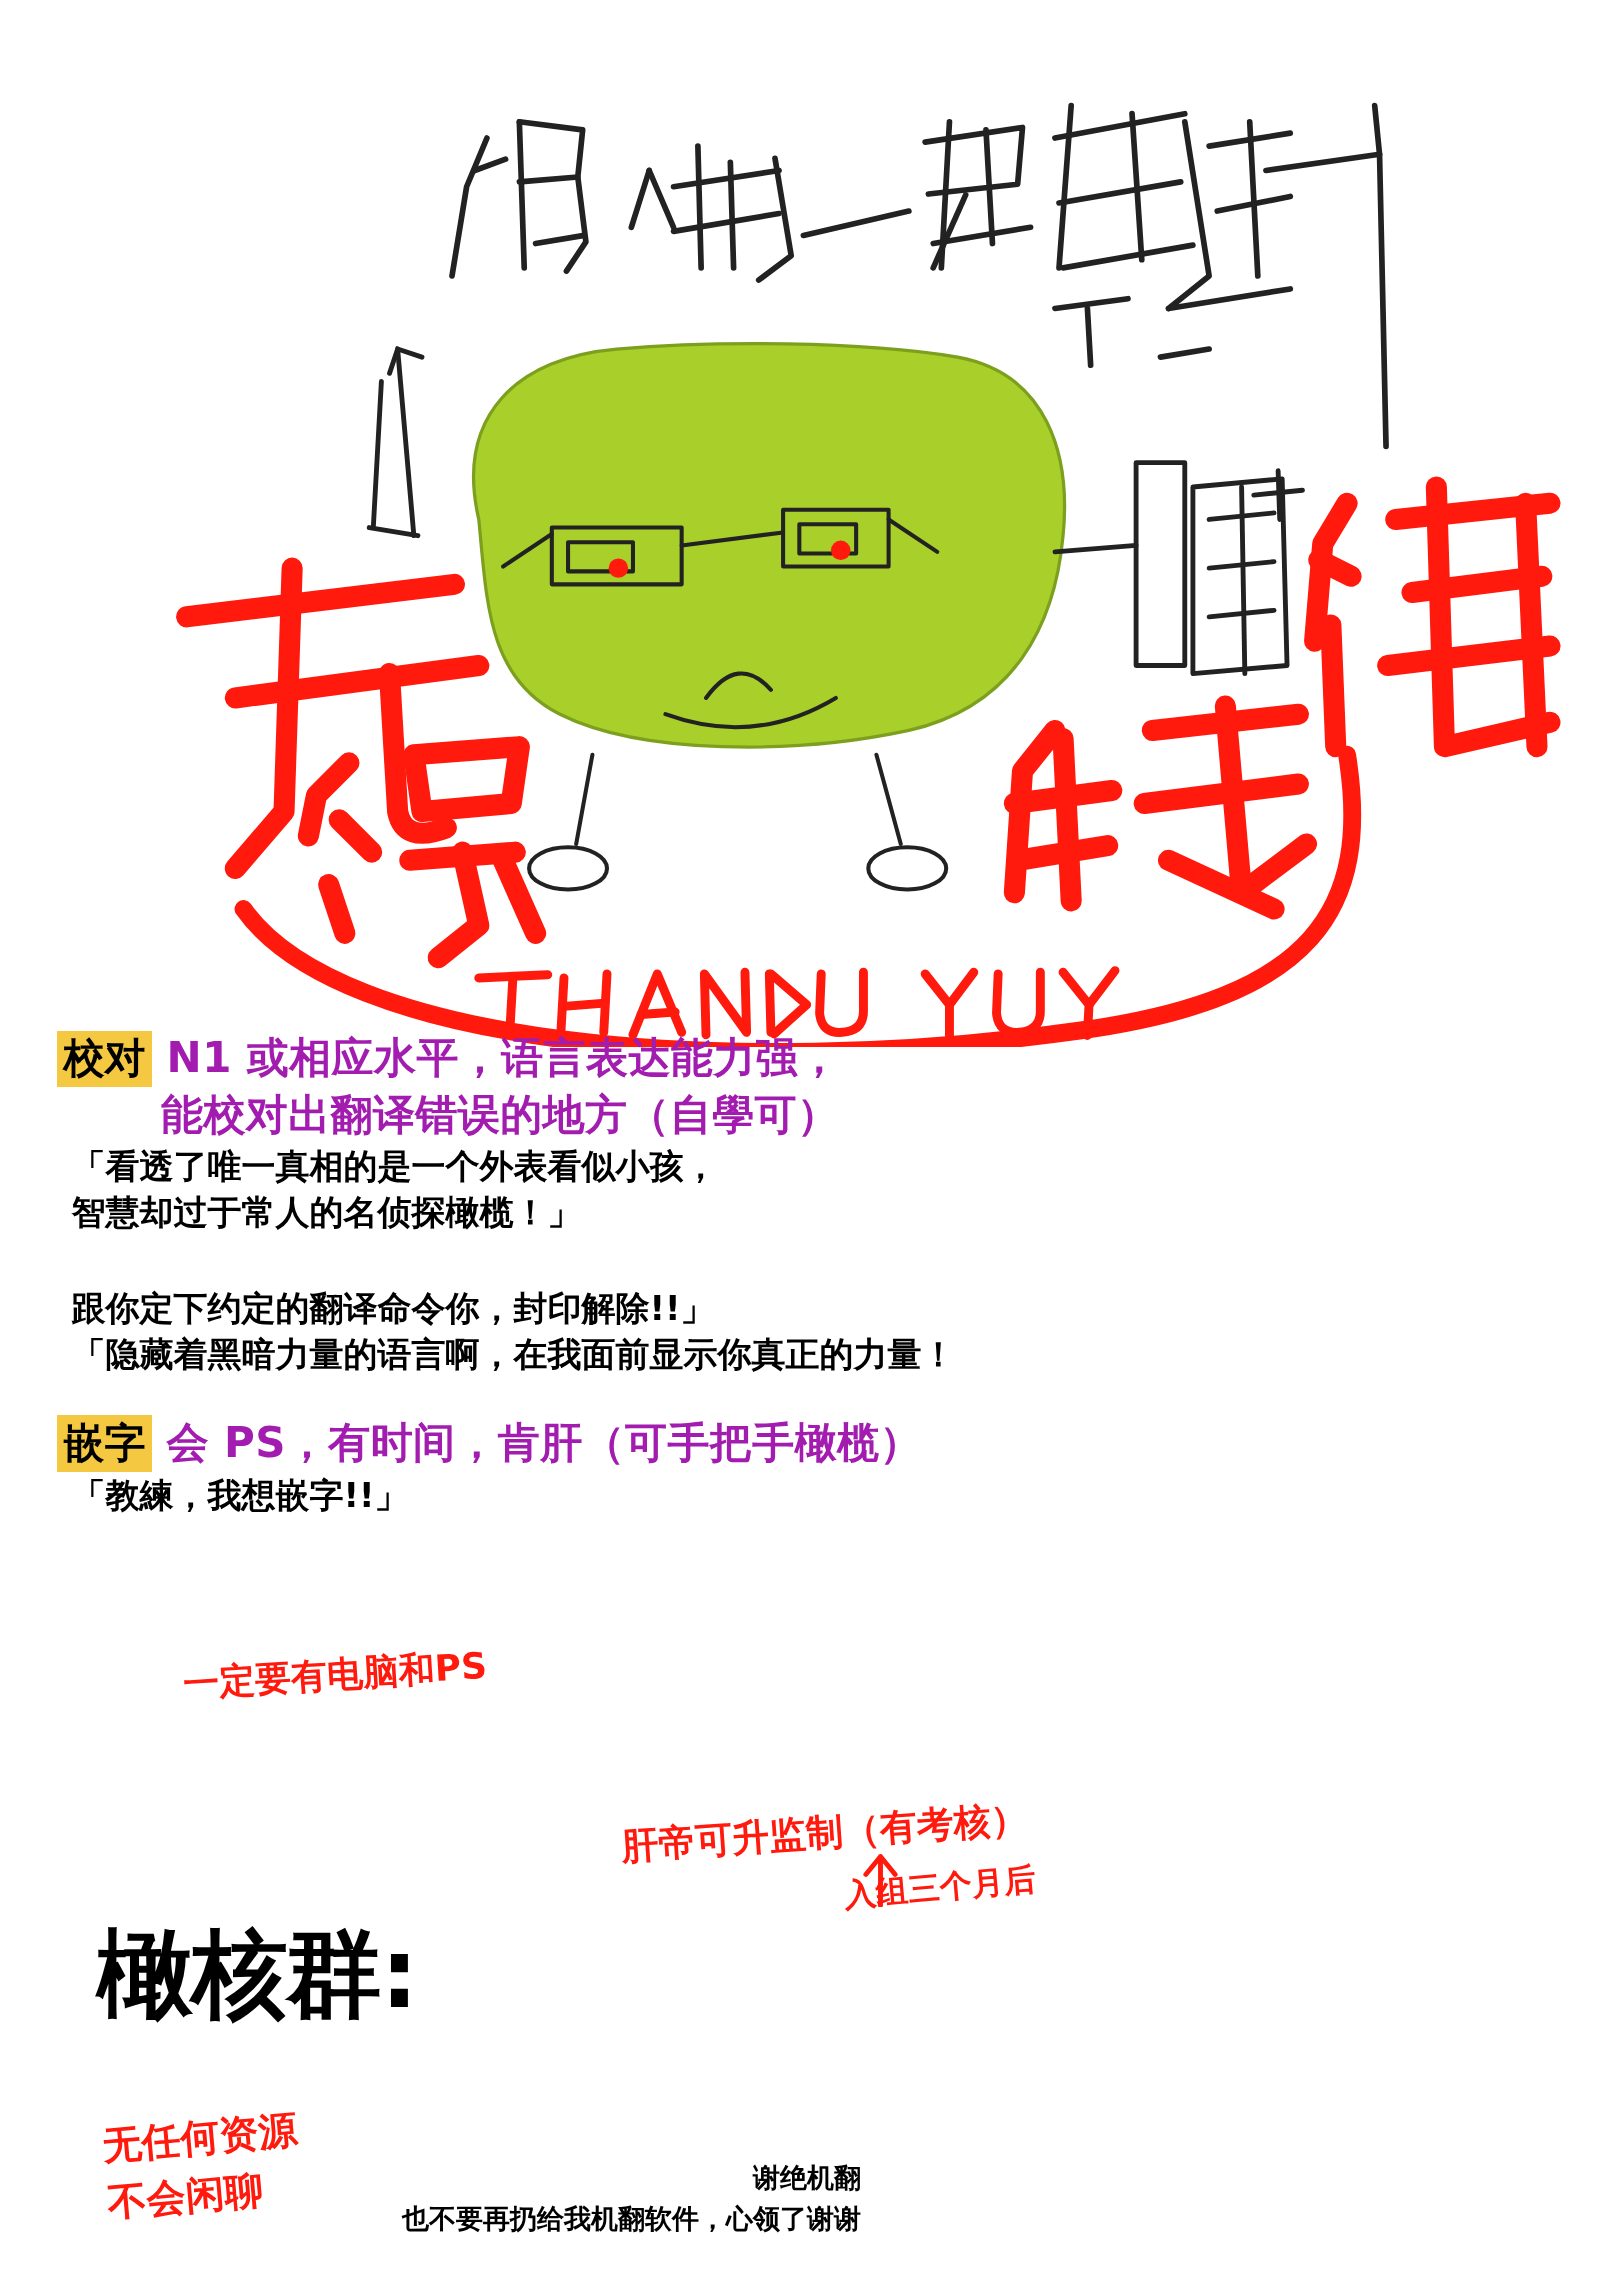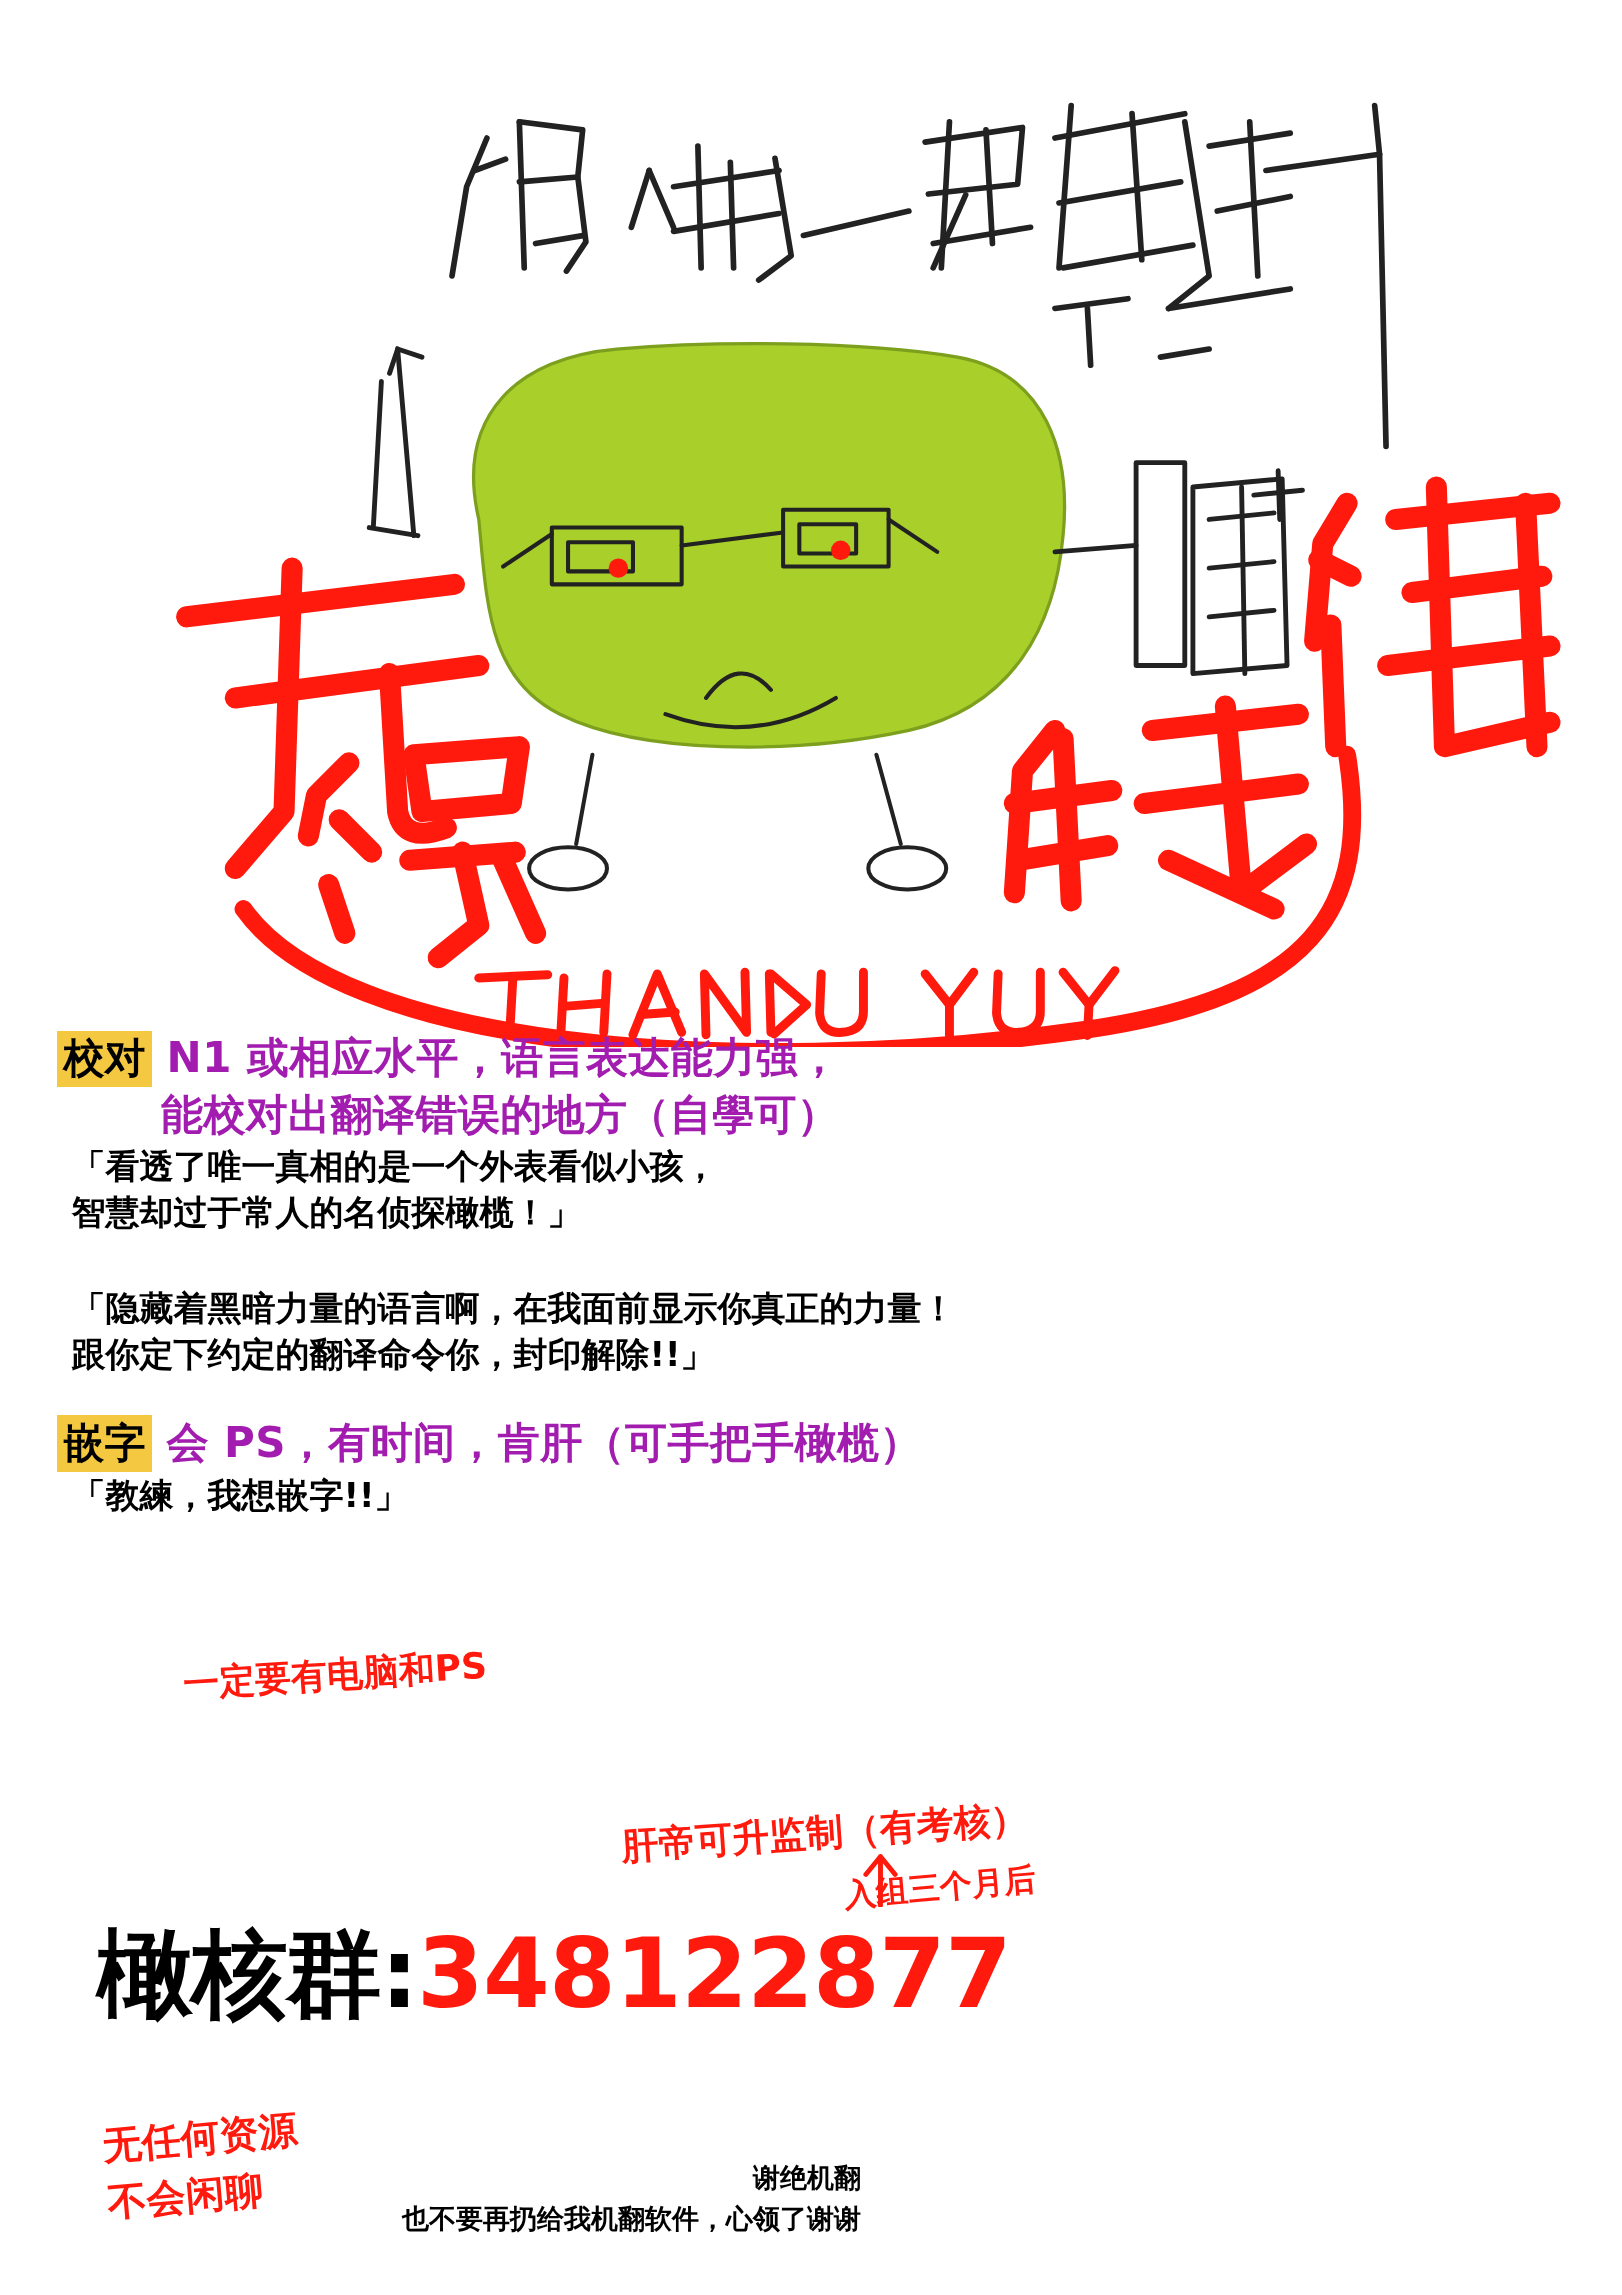--- a/index.html
+++ b/index.html
@@ -323,22 +323,22 @@
     <div class="quote">
       <div>「看透了唯一真相的是一个外表看似小孩，</div>
       <div>智慧却过于常人的名侦探橄榄！」</div>
     </div>
   </div>
 
   <div class="gap-lg"></div>
 
   <div class="section">
     <div class="quote">
+      <div>跟你定下约定的翻译命令你，封印解除!!」</div>
       <div>「隐藏着黑暗力量的语言啊，在我面前显示你真正的力量！</div>
-      <div>跟你定下约定的翻译命令你，封印解除!!」</div>
     </div>
   </div>
 
   <div class="gap-md"></div>
 
   <div class="section">
     <div class="sec-head">
       <span class="tag">嵌字</span>
       <span class="headline">会 PS，有时间，肯肝（可手把手橄榄）</span>
     </div>
@@ -356,20 +356,19 @@
   <path d="M30 68 L30 8 M30 8 L12 30 M30 8 L48 30" fill="none" stroke="#ff1a0d" stroke-width="6" stroke-linecap="round"></path>
 </svg>
 
 <div class="red-hand" id="hand-nores">
   <div>无任何资源</div>
   <div>不会闲聊</div>
 </div>
 
 <div id="qq-line">
   <span id="qq-label">橄核群:</span>
-  <span id="qq-number">348122877</span>
 </div>
 
 <div id="footer">
   <div class="f1">谢绝机翻</div>
   <div>也不要再扔给我机翻软件，心领了谢谢</div>
 </div>
 
 
 </body></html>

